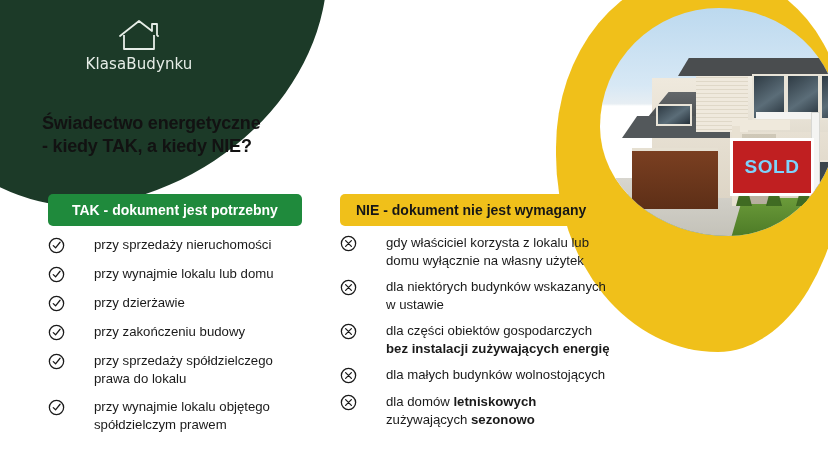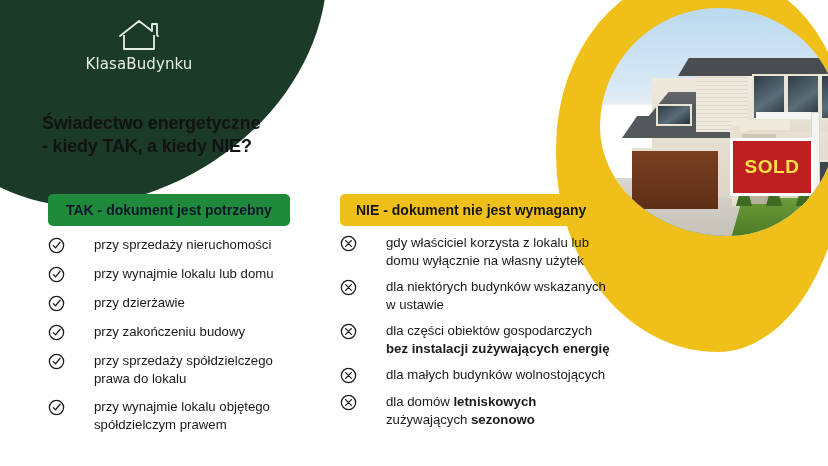--- a/index.html
+++ b/index.html
@@ -166,21 +166,21 @@
     background: #f4f4f2;
   }
   .sold-sign {
     position: absolute; right: 24px; top: 130px;
     width: 78px; height: 52px;
     background: #C01F21;
     border: 3px solid #ffffff;
     display: flex; align-items: center; justify-content: center;
   }
   .sold-text {
-    color: #fde047;
+    color: #7dd3fc;
     font-size: 19px;
     font-weight: bold;
     letter-spacing: .6px;
     font-family: "Liberation Sans", sans-serif;
   }
 
   
   .headline {
     position: absolute;
     left: 42px;
@@ -199,23 +199,23 @@
     position: absolute;
     display: inline-flex;
     align-items: center;
     font-size: 14px;
     font-weight: bold;
     border-radius: 5px;
     white-space: nowrap;
   }
   .badge-yes {
     left: 48px; top: 194px;
-    padding: 8px 18px;
+    padding: 8px 24px;
     background: #1F8A3C;
-    color: #0f172a;
+    color: #ffffff;
   }
   .badge-no {
     left: 340px; top: 194px;
     padding: 8px 16px;
     background: #F0C01A;
     color: #161616;
   }
 
   
   .col {

